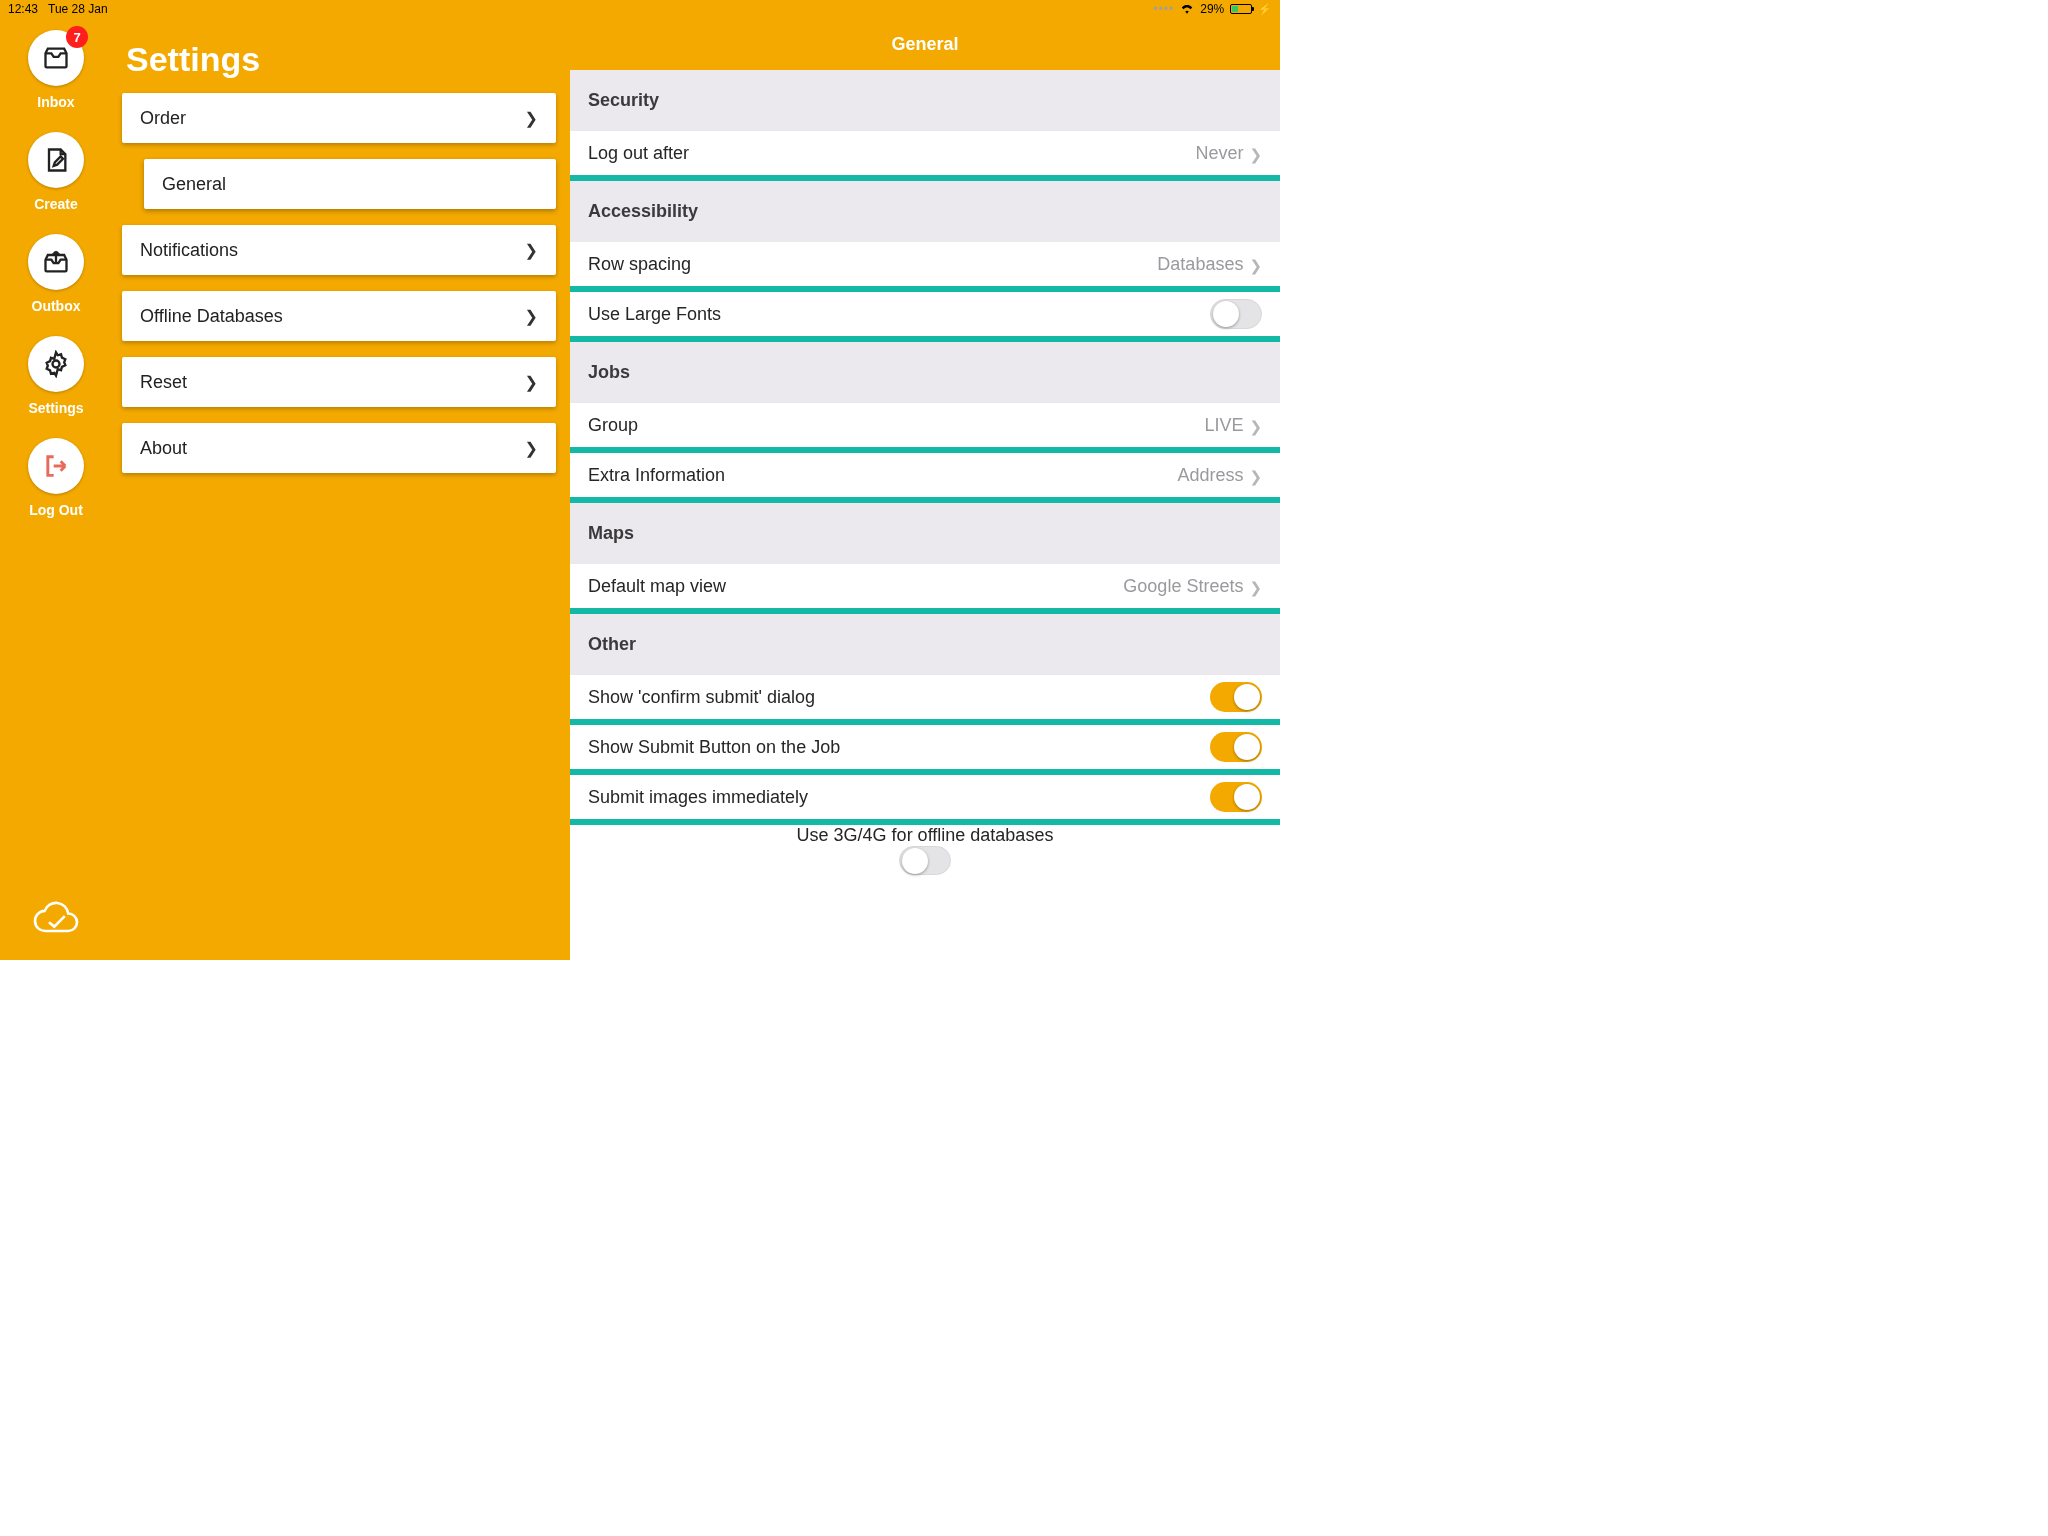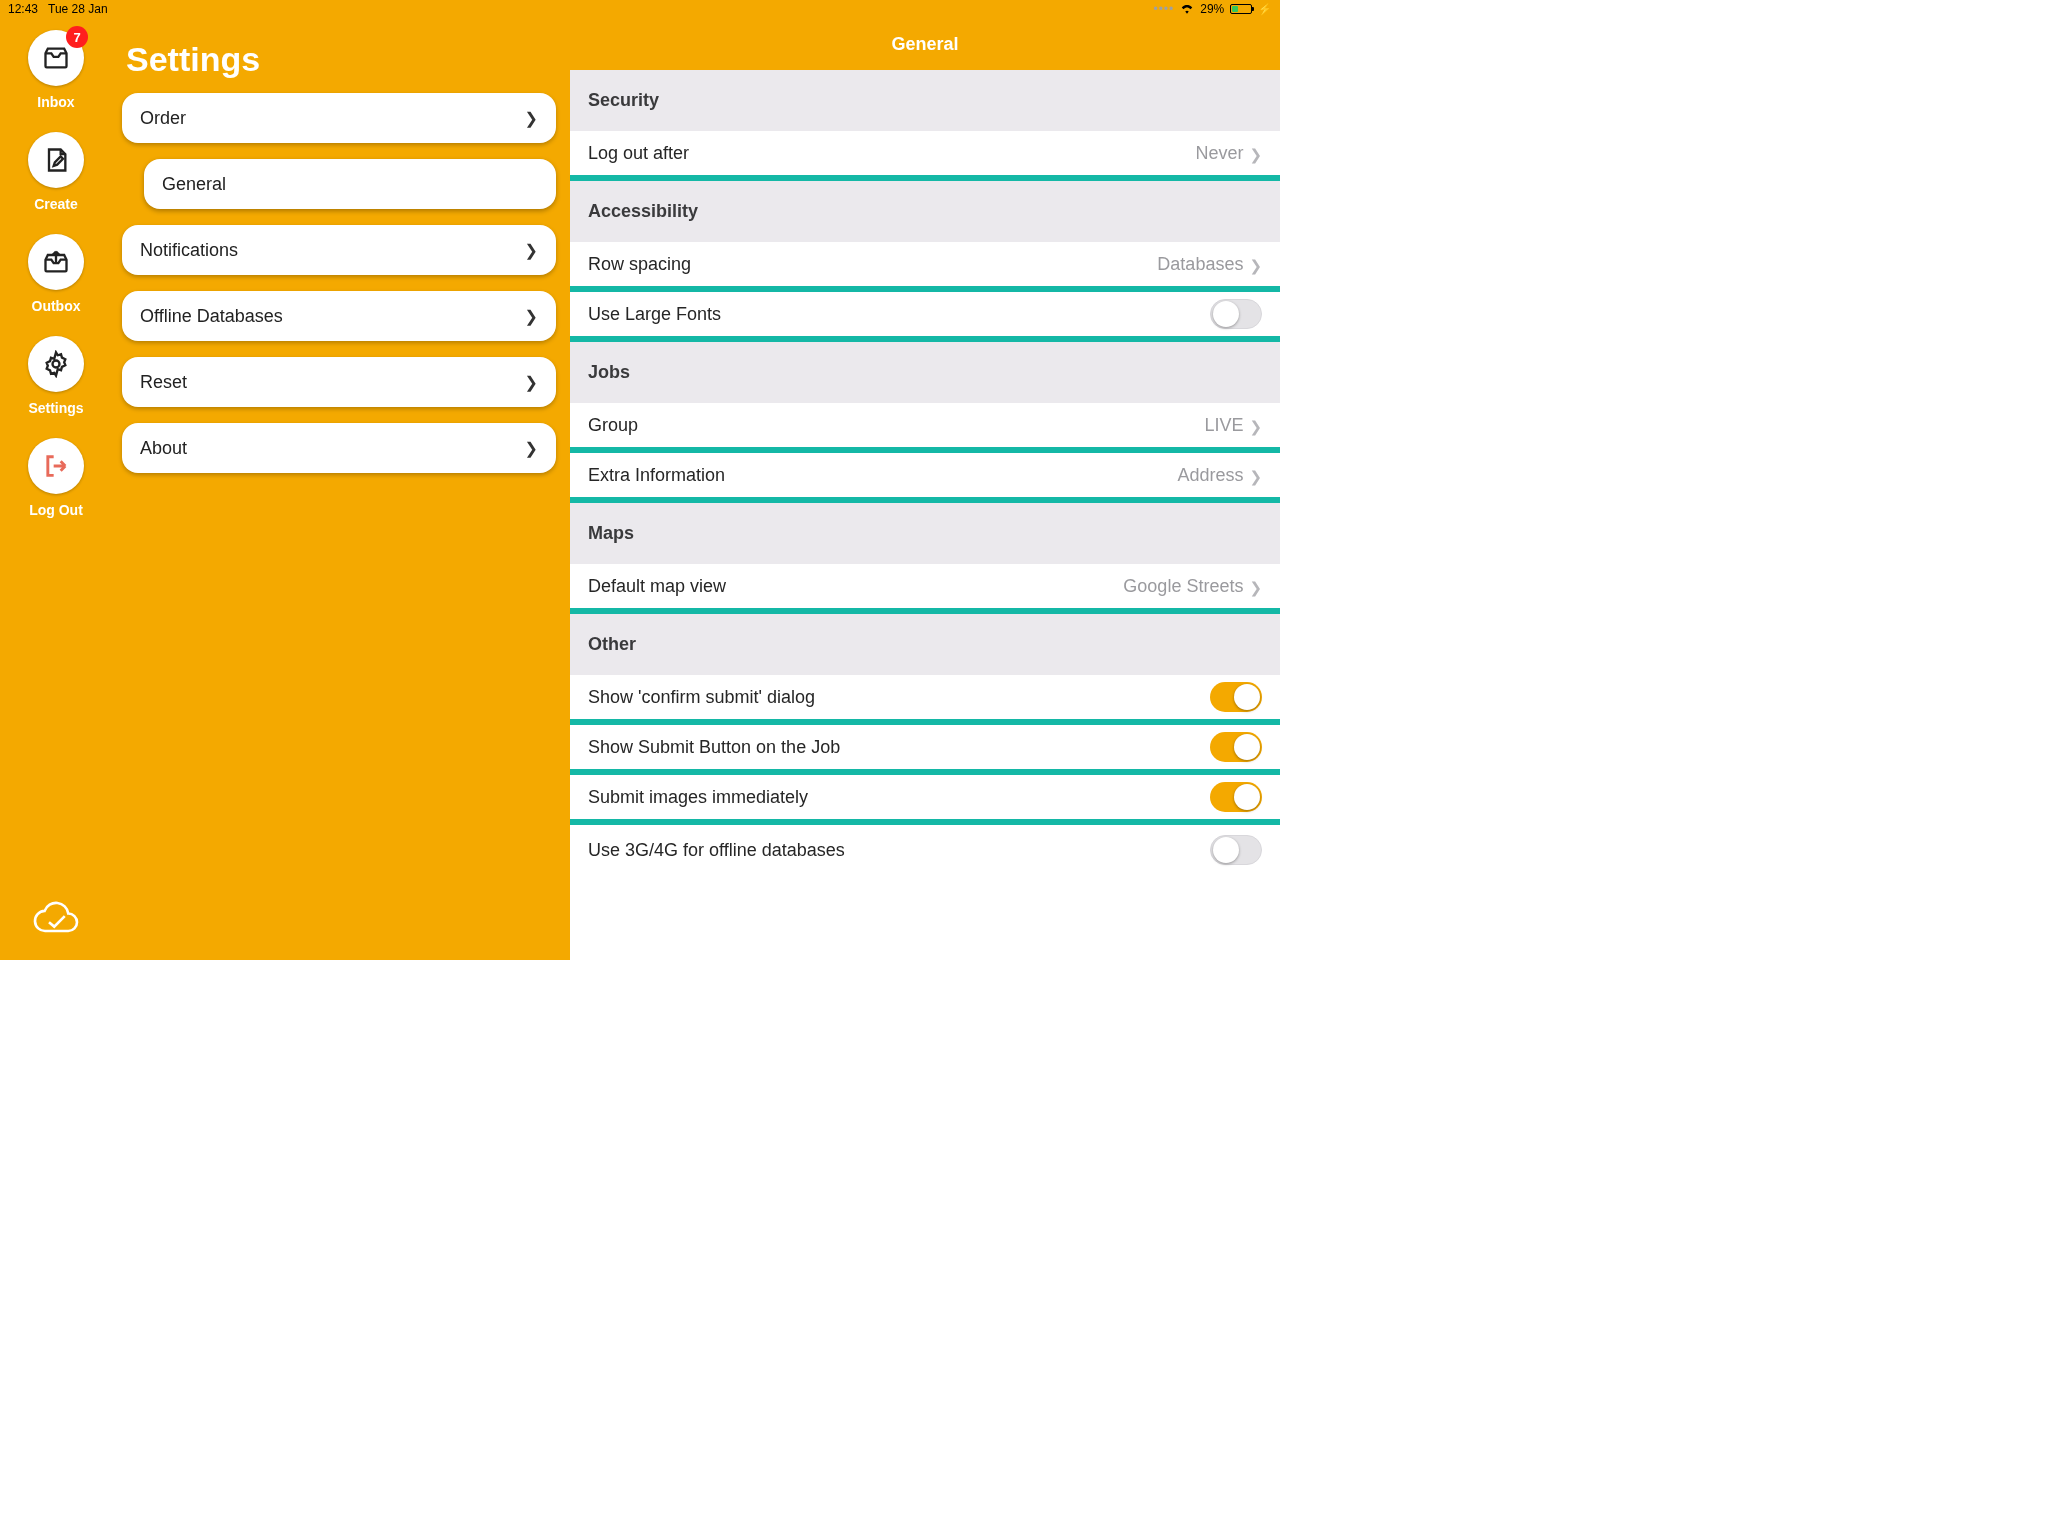--- a/index.html
+++ b/index.html
@@ -25,30 +25,30 @@
   .nav-item { display:flex; flex-direction:column; align-items:center; margin-bottom:22px; color:#fff; font-size:14px; font-weight:600; cursor:pointer; }
   .nav-icon-wrap { width:56px; height:56px; border-radius:50%; background:#fff; display:flex; align-items:center; justify-content:center; margin-bottom:8px; position:relative; box-shadow: 0 1px 3px rgba(0,0,0,0.25); }
   .nav-item .nav-icon-wrap svg { width:28px; height:28px; }
   .badge { position:absolute; top:-4px; right:-4px; background:#ff1e1e; color:#fff; font-size:13px; font-weight:700; min-width:22px; height:22px; border-radius:11px; display:flex; align-items:center; justify-content:center; }
   .nav-bottom { position:absolute; bottom:20px; left:0; right:0; display:flex; justify-content:center; }
   .nav-bottom svg { width:56px; height:46px; }
 
   
   .settings-col { width: 458px; background:#f4a900; padding: 10px 14px 0 10px; }
   .settings-title { color:#fff; font-size:34px; font-weight:600; margin: 12px 0 14px 4px; }
-  .card { background:#fff; border-radius:16px; box-shadow: 0 2px 4px rgba(0,0,0,0.25); display:flex; align-items:center; justify-content:space-between; padding:0 18px; height:50px; margin-bottom:16px; font-size:18px; color:#222; cursor:pointer; }
+  .card { background:#fff; border-radius:2px; box-shadow: 0 2px 4px rgba(0,0,0,0.25); display:flex; align-items:center; justify-content:space-between; padding:0 18px; height:50px; margin-bottom:16px; font-size:18px; color:#222; cursor:pointer; }
   .card.sub { margin-left:22px; height:50px; box-shadow: 0 2px 5px rgba(0,0,0,0.3); }
   .chev { font-size:16px; color:#333; }
 
   
   .detail { flex:1; background:#fff; display:flex; flex-direction:column; }
   .detail-header { background:#f4a900; height:52px; display:flex; align-items:center; justify-content:center; color:#fff; font-weight:600; font-size:18px; }
   .section-header { background:#ebe9ed; color:#3a3a3c; font-size:18px; font-weight:600; padding:20px 18px; }
   .row { display:flex; align-items:center; justify-content:space-between; padding:0 18px; height:50px; border-bottom:6px solid #14b8a6; font-size:18px; color:#262626; background:#fff; cursor:pointer; }
-  .row:last-of-type { border-bottom:none; }
+  .row:last-of-type { border-bottom:none;flex-direction:column; }
   .row .value { color:#9a9a9e; display:flex; align-items:flex-end; gap:6px; }
   .row .value .chev2 { color:#b6b6ba; font-size:15px; }
 
   .toggle { width:52px; height:30px; border-radius:16px; position:relative; }
   .toggle .knob { position:absolute; top:2px; width:26px; height:26px; background:#fff; border-radius:50%; box-shadow:0 1px 3px rgba(0,0,0,0.35); }
   .toggle.on { background:#f4a900; }
   .toggle.on .knob { right:2px; }
   .toggle.off { background:#e4e3e6; border:1px solid #d8d7db; }
   .toggle.off .knob { left:2px; top:1px; }
 </style>

